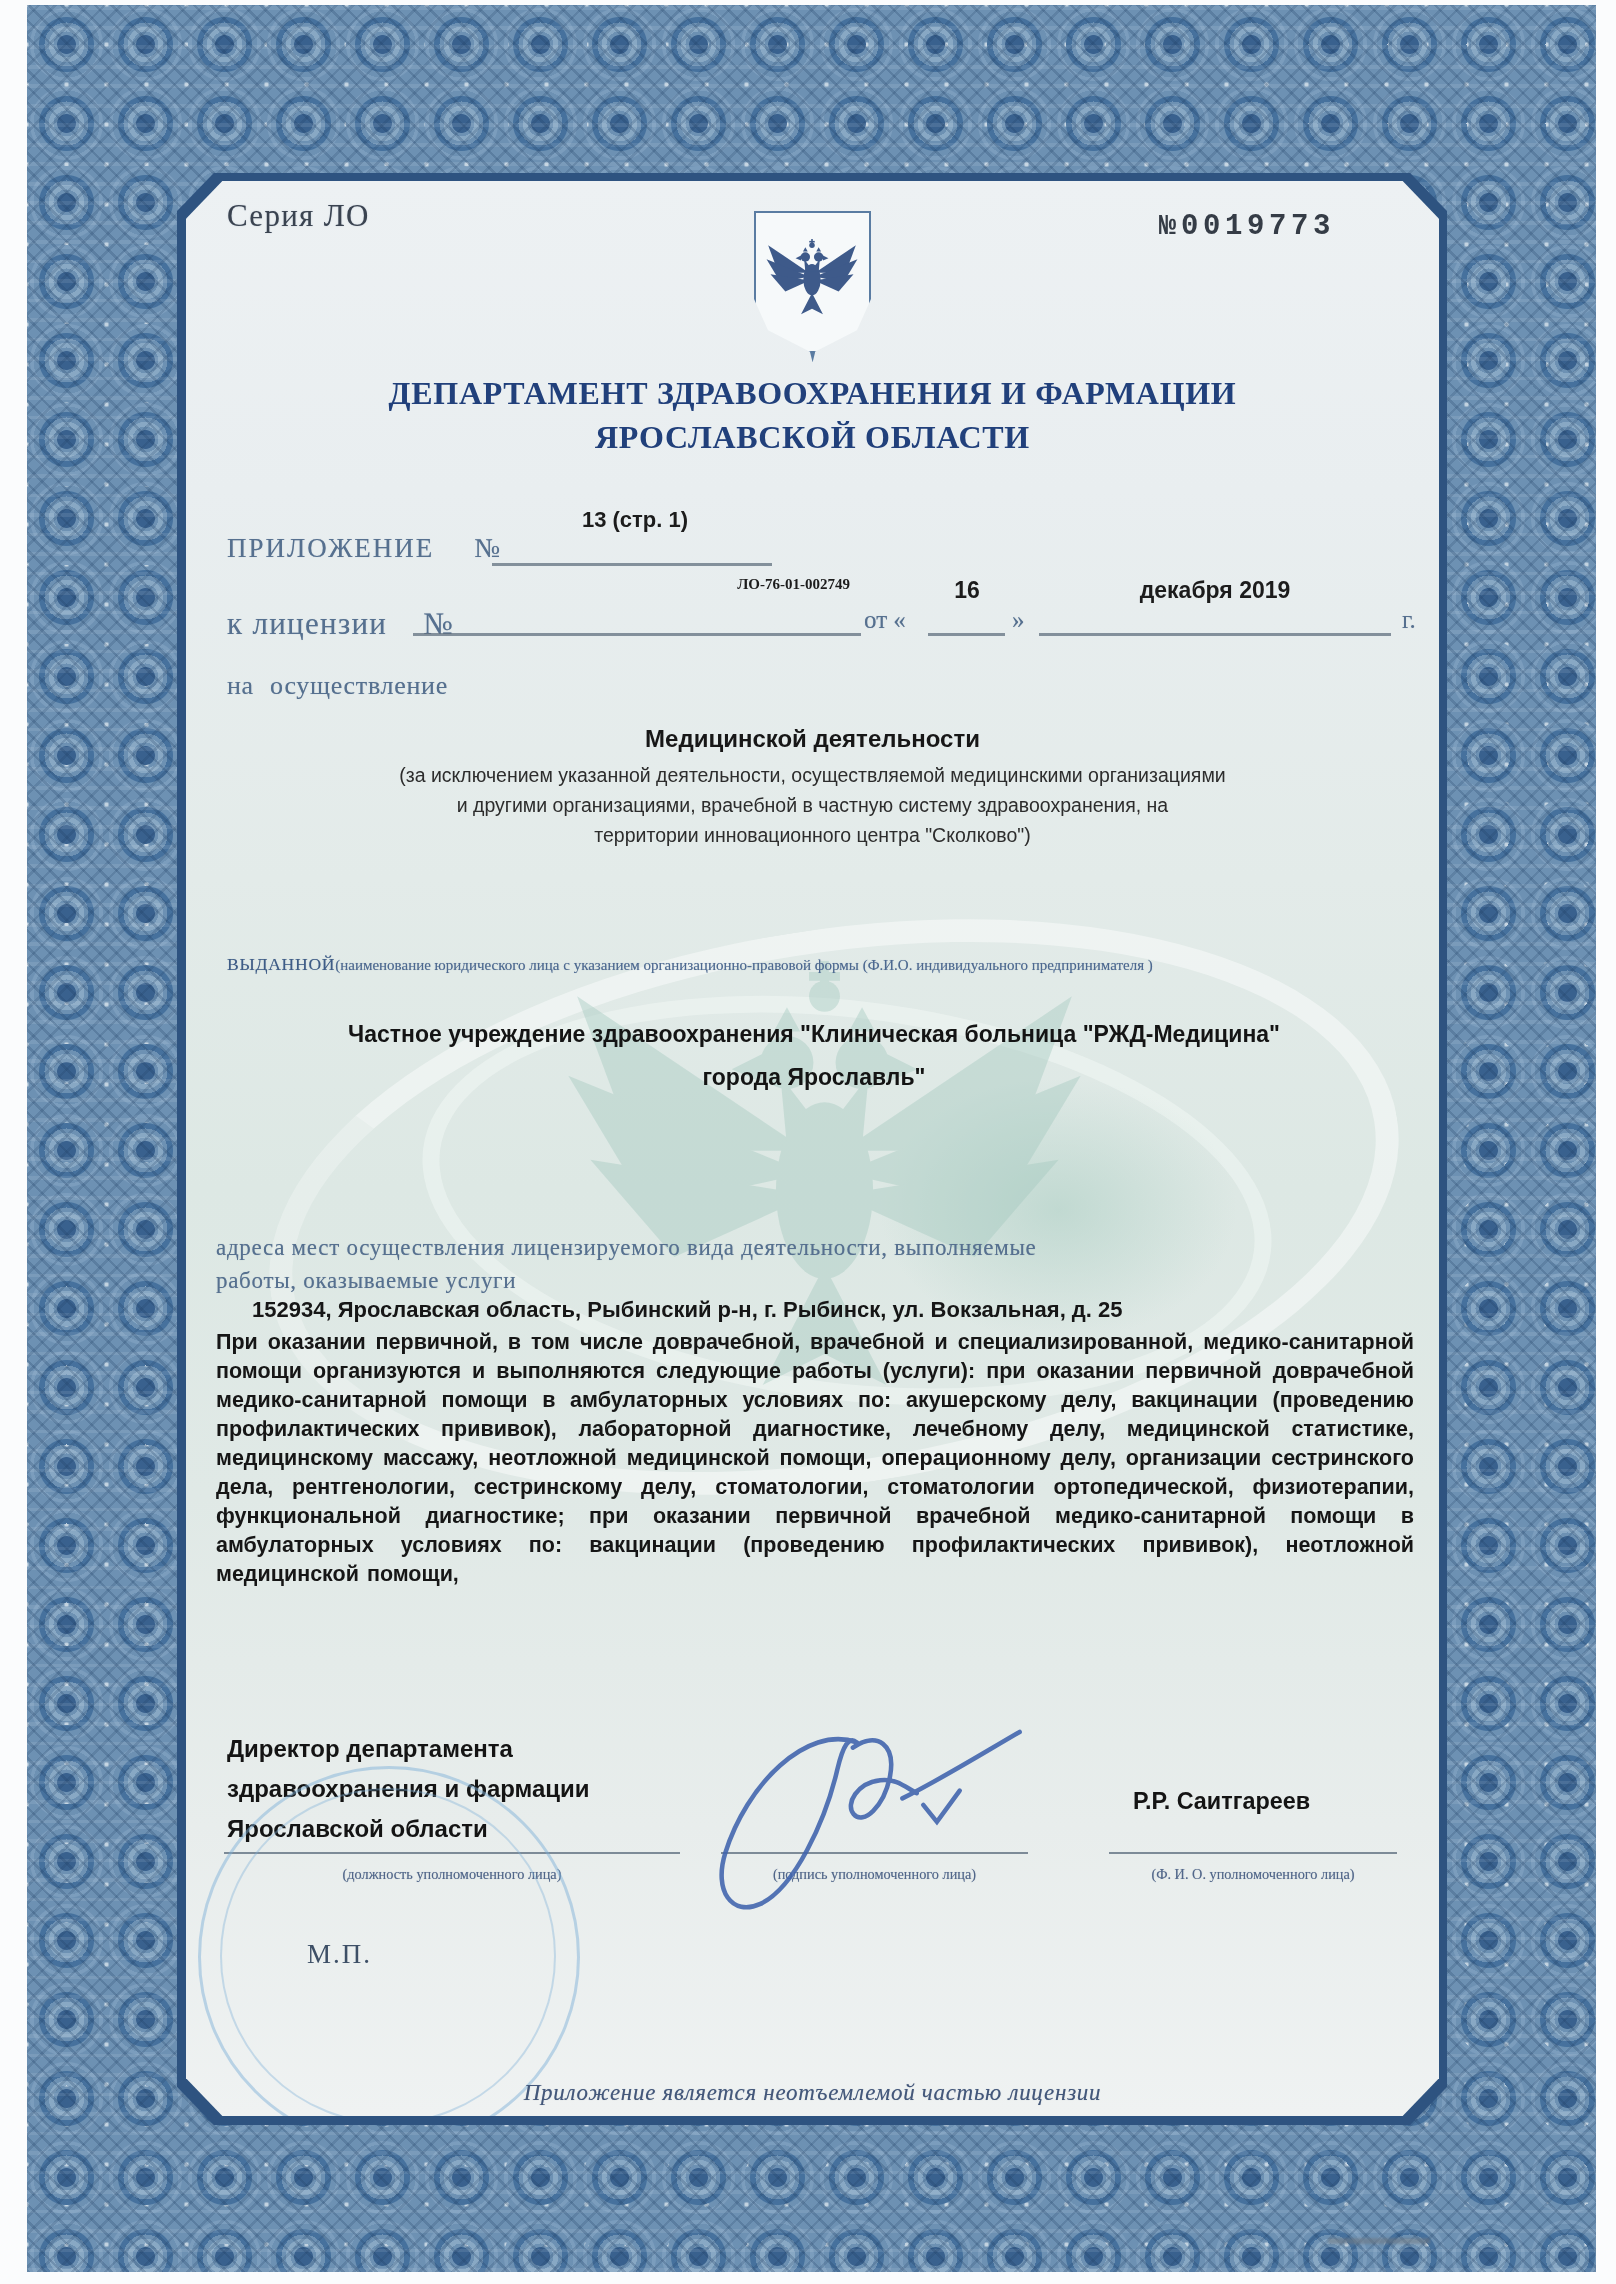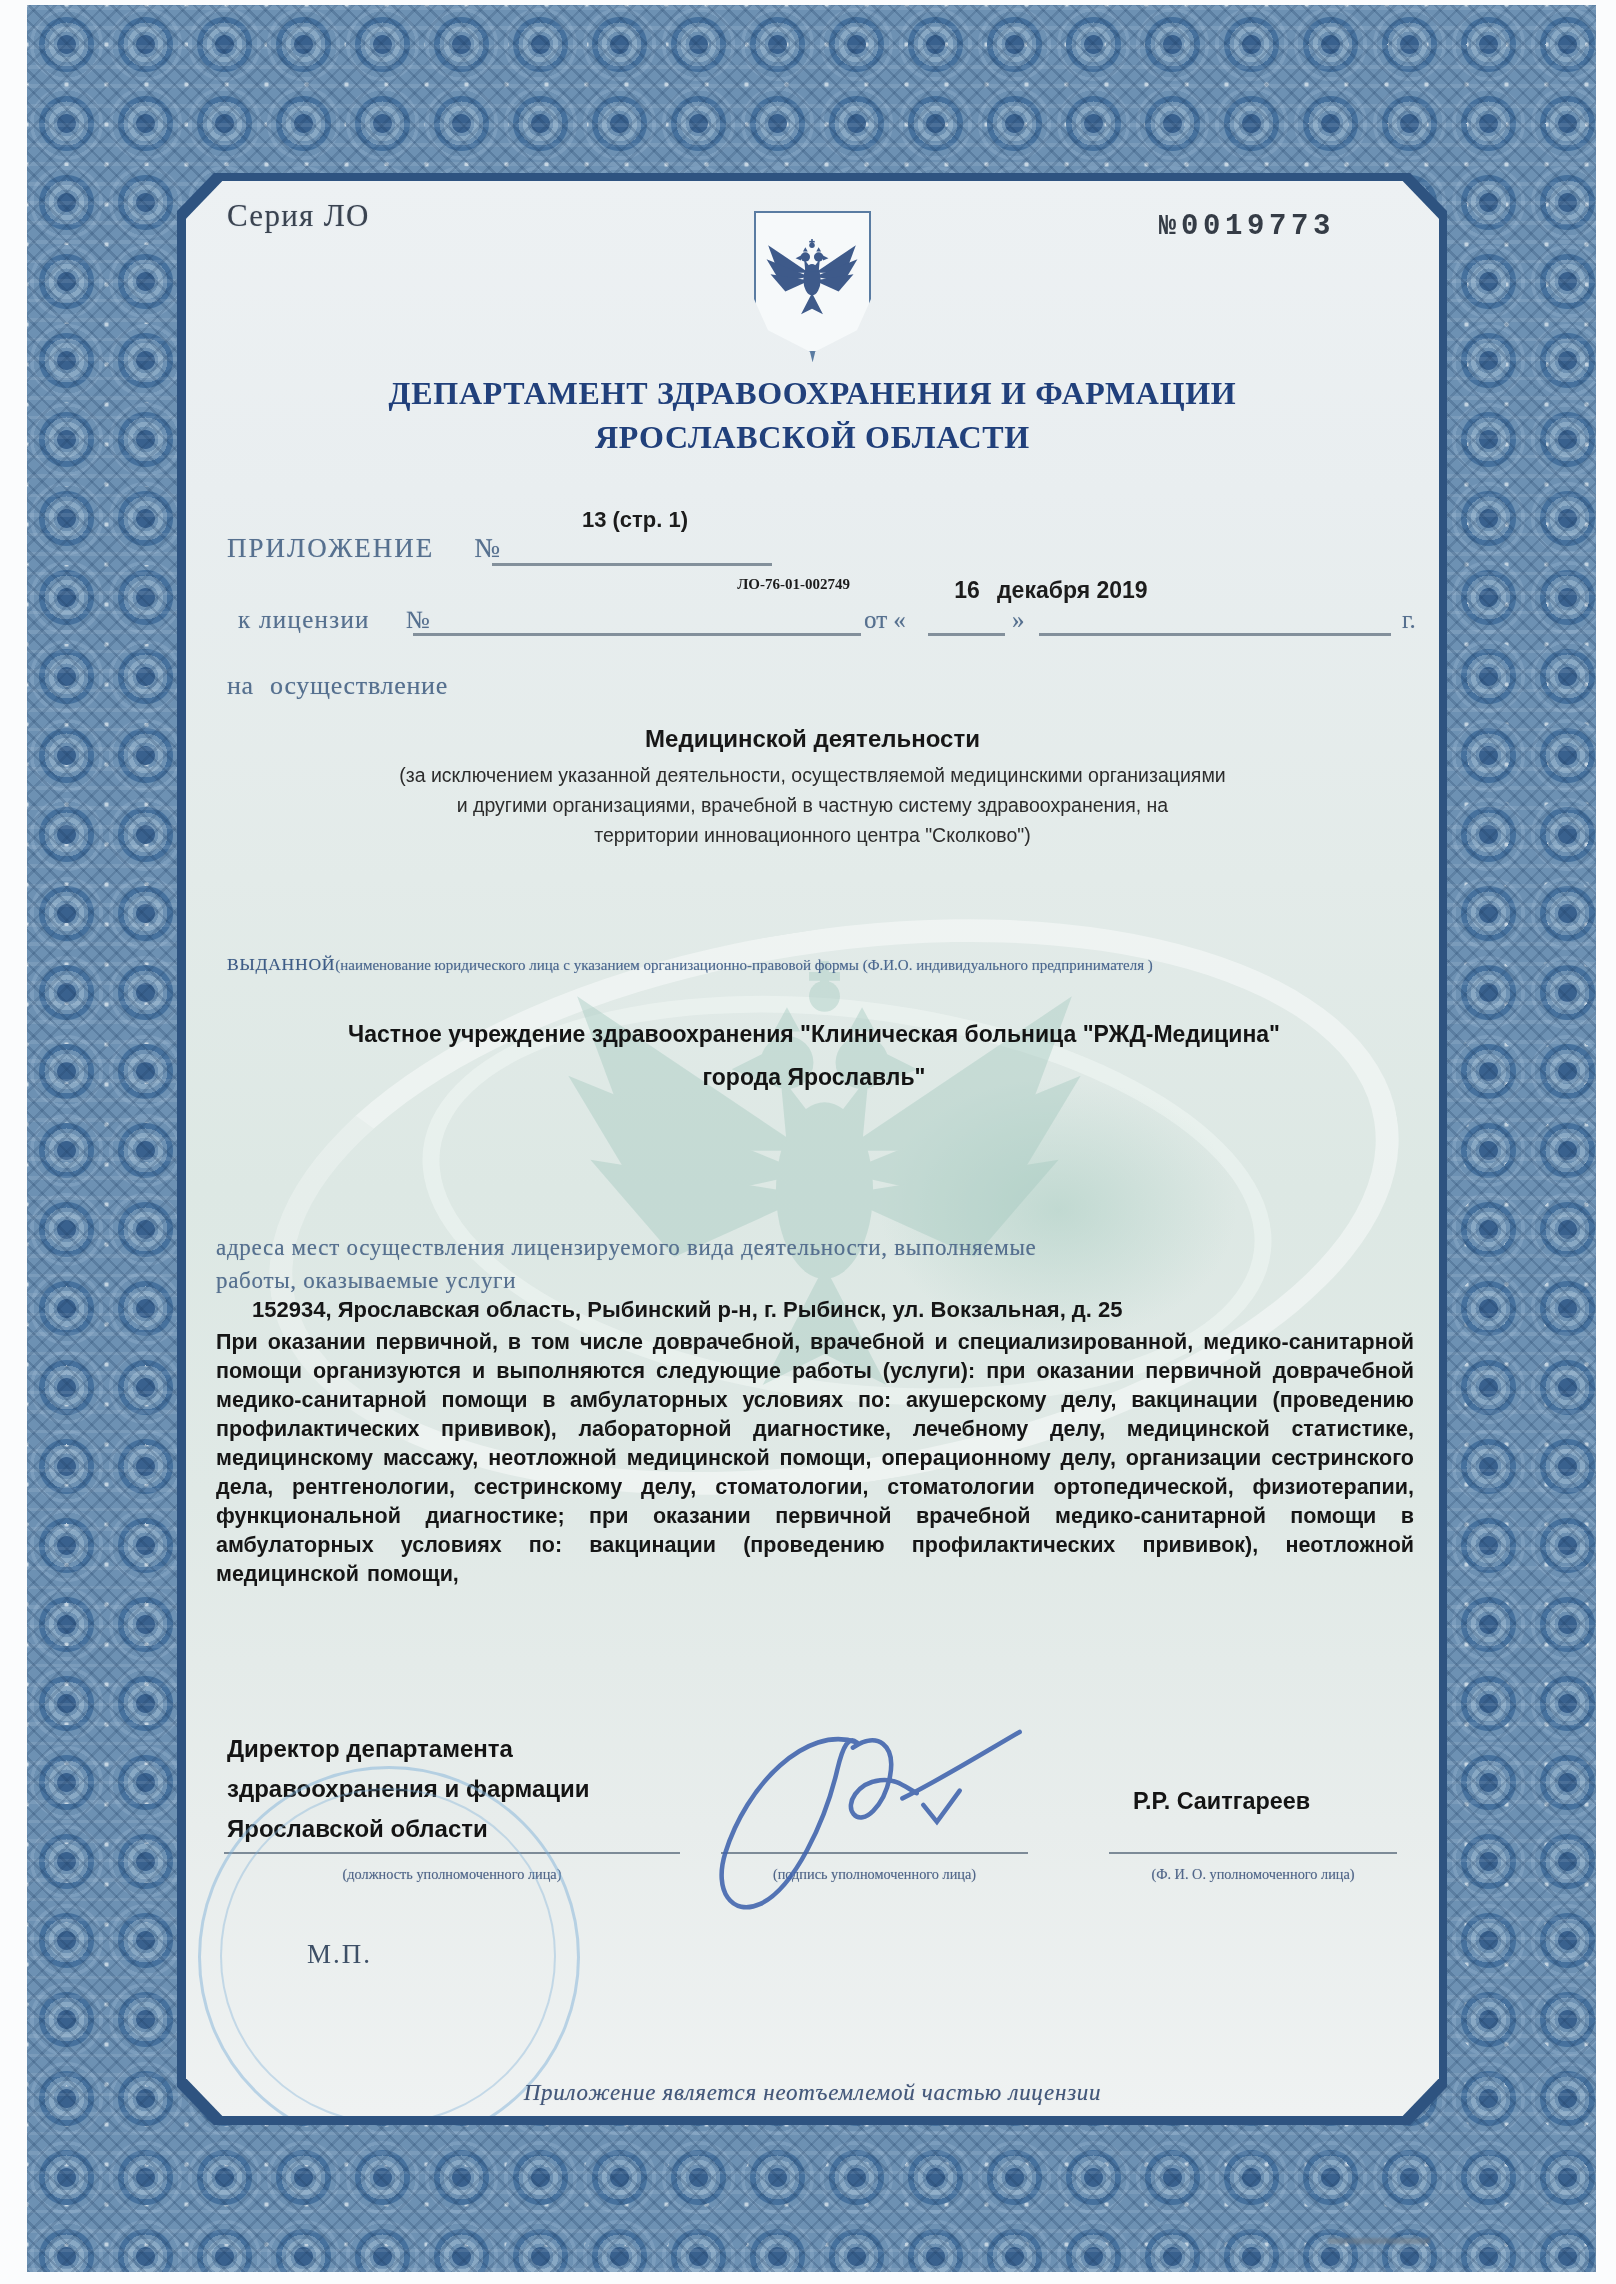--- a/index.html
+++ b/index.html
@@ -50,31 +50,31 @@
   .authority{left:0;top:190px;width:100%;text-align:center;font-weight:700;font-size:32px;
     color:#21407b;letter-spacing:0.7px;line-height:44px;}
   
   .lbl{color:#56708f;text-shadow:0 0 0.7px rgba(86,112,143,.5);}
   .annex-label{left:41px;top:352px;font-size:27px;letter-spacing:2px;}
   .annex-nosign{margin-left:40px;}
   .annex-value{left:306px;top:326px;width:286px;text-align:center;
     font-family:"Liberation Sans","DejaVu Sans",sans-serif;font-weight:700;font-size:22px;color:#1c1c1c;}
   .uline{height:2.6px;background:#61707f;opacity:.75;}
   .ul-annex{left:306px;top:382px;width:280px;}
-  .lic-label{left:41px;top:425px;font-size:25px;letter-spacing:1.3px;margin-left:11px;}
+  .lic-label{left:41px;top:425px;font-size:31px;letter-spacing:1.3px;}
   .lic-nosign{margin-left:36px;}
   .lic-value{left:234px;top:395px;width:430px;text-align:right;
     font-family:Liberation Serif, serif;font-weight:700;font-size:15px;color:#1c1c1c;}
   .ul-lic{left:227px;top:452px;width:448px;}
   .from-prefix{left:678px;top:425px;font-size:25px;}
   .lic-day{left:742px;top:396px;width:78px;text-align:center;
     font-family:"Liberation Sans","DejaVu Sans",sans-serif;font-weight:700;font-size:23px;color:#1c1c1c;}
   .ul-day{left:742px;top:452px;width:77px;}
   .quote-close{left:826px;top:425px;font-size:25px;}
-  .lic-monthyear{left:811px;top:396px;width:352px;
+  .lic-monthyear{left:853px;top:396px;width:352px;text-align:center;
     font-family:"Liberation Sans","DejaVu Sans",sans-serif;font-weight:700;font-size:23px;color:#1c1c1c;}
   .ul-date{left:853px;top:452px;width:352px;}
   .year-suffix{left:1216px;top:425px;font-size:25px;}
   .grant-intro{left:41px;top:490px;font-size:26px;letter-spacing:0.7px;word-spacing:9px;}
   .activity-title{left:0;top:544px;width:100%;text-align:center;
     font-family:"Liberation Sans","DejaVu Sans",sans-serif;font-weight:700;font-size:24px;color:#171717;}
   .note-line{width:100%;text-align:center;font-family:"Liberation Sans","DejaVu Sans",sans-serif;
     font-weight:500;font-size:19.5px;color:#2d2d2d;}
   .nl0{left:0;top:583px;} .nl1{left:0;top:613px;} .nl2{left:0;top:643px;}
   .issued{left:41px;top:770px;width:1055px;font-size:15px;color:#4d6990;line-height:26px;

